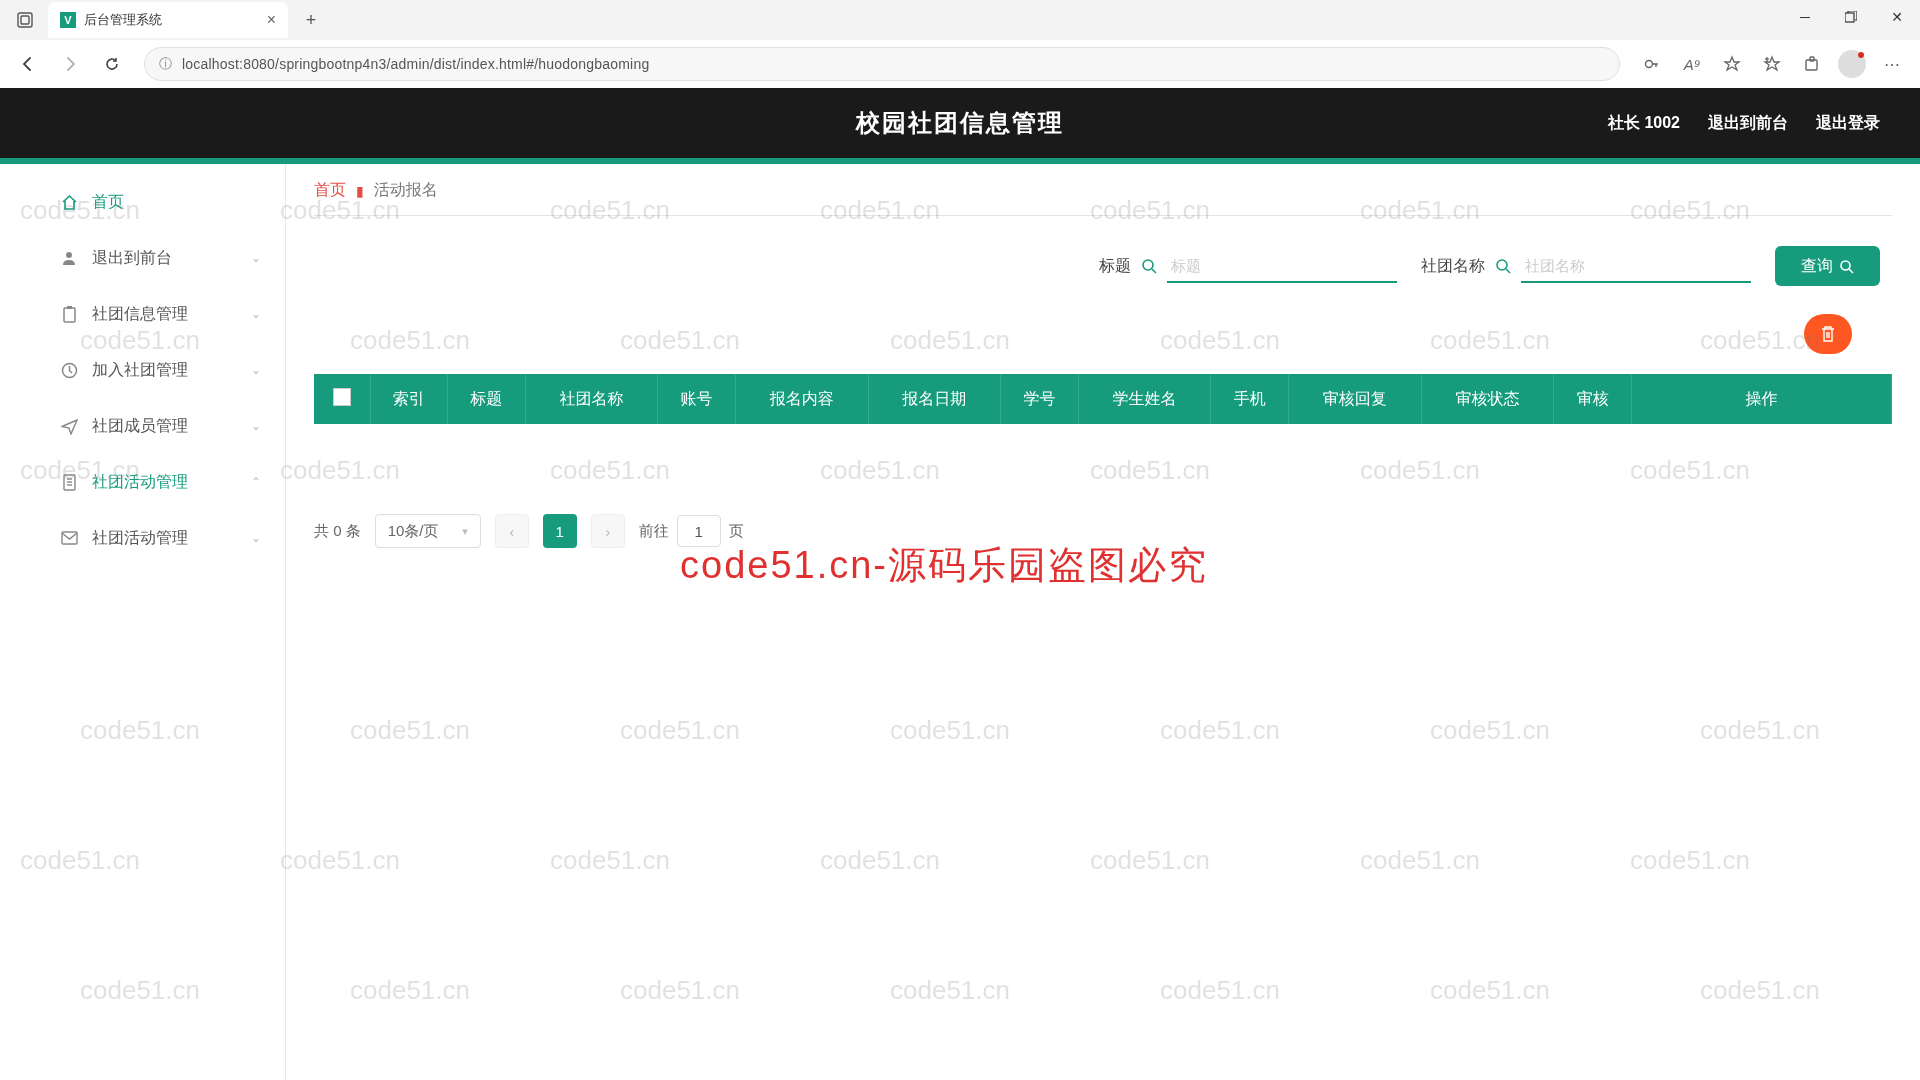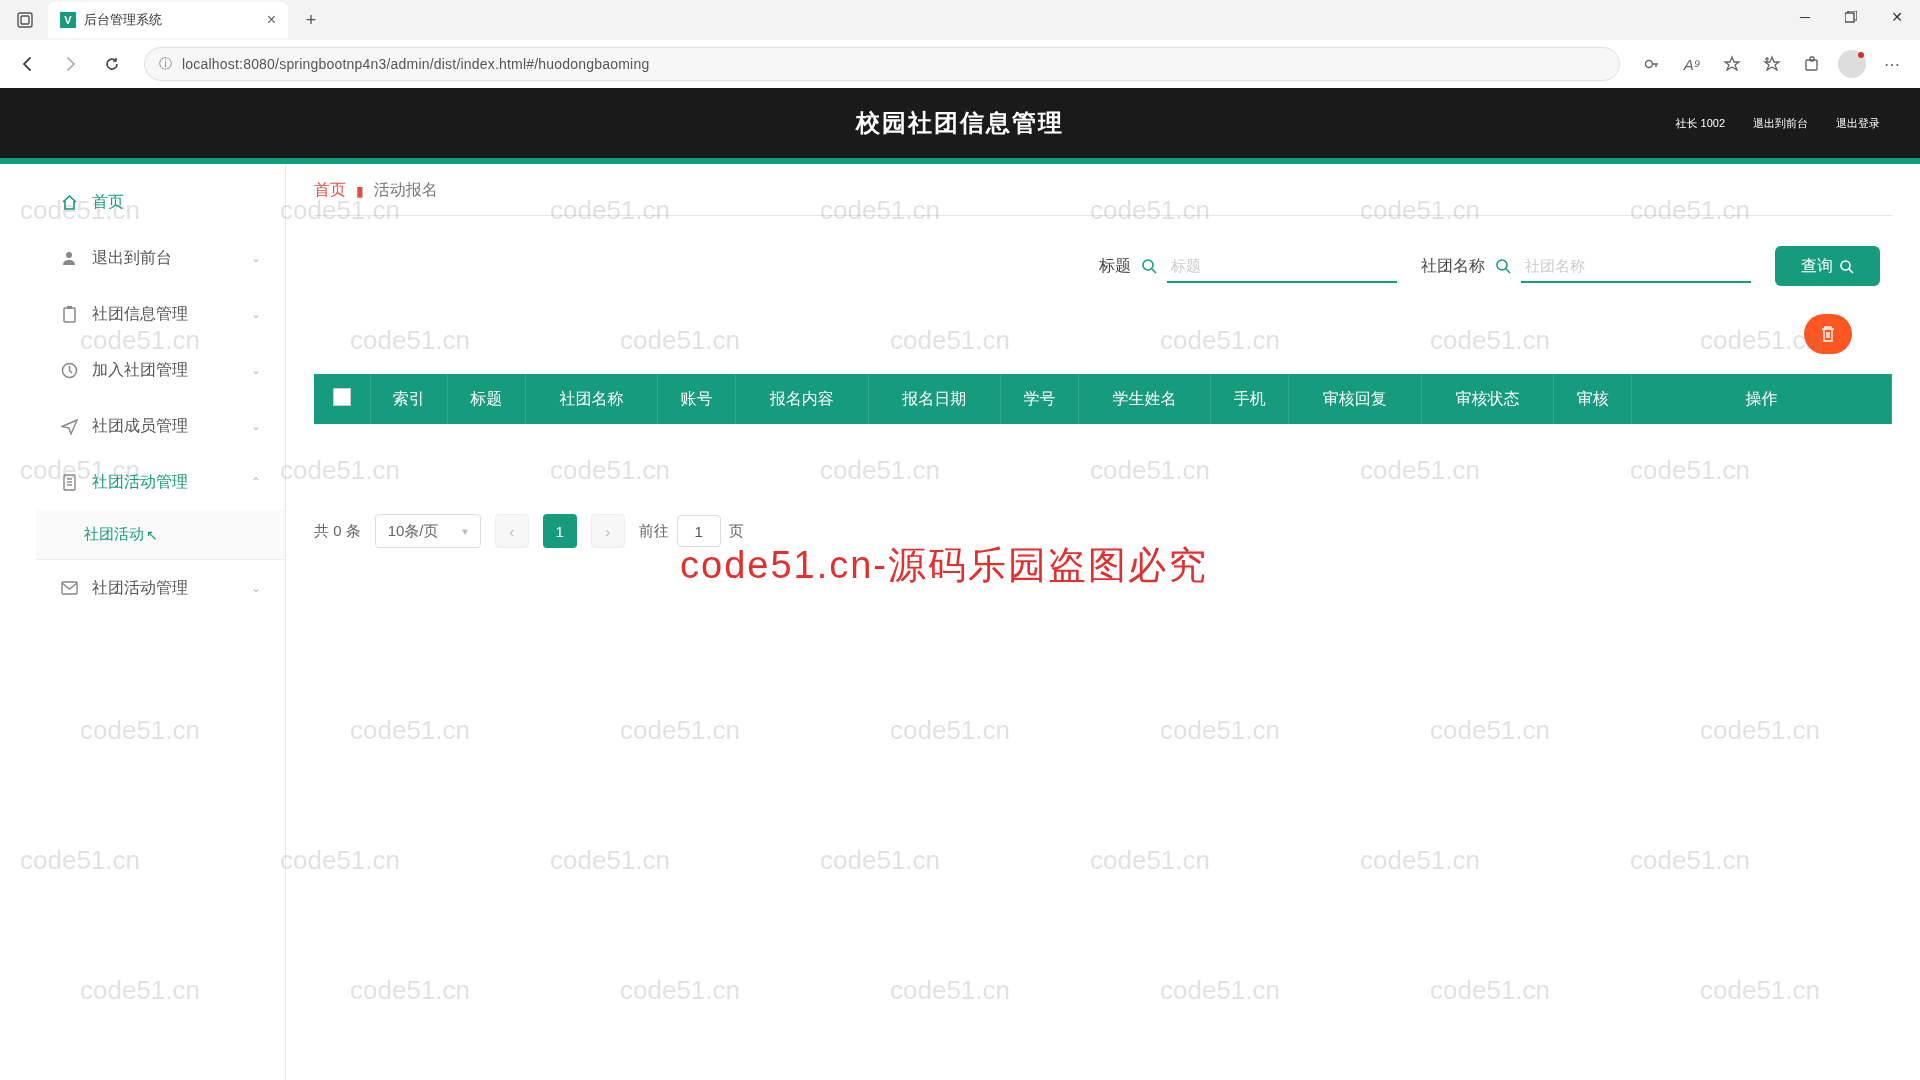--- a/index.html
+++ b/index.html
@@ -23,21 +23,21 @@
 .url-icon { color: #888; font-size: 13px; }
 .url-text { flex: 1; font-size: 14px; color: #555; letter-spacing: 0.2px; }
 .chrome-icons { display: flex; gap: 4px; align-items: center; }
 .chrome-icon { width: 36px; height: 36px; display: flex; align-items: center; justify-content: center; color: #666; }
 .avatar-icon { width: 28px; height: 28px; border-radius: 50%; background: #ddd; position: relative; }
 .avatar-icon::after { content: ''; position: absolute; top: 2px; right: 2px; width: 6px; height: 6px; background: #d93025; border-radius: 50%; }
 
 
 .app-header { height: 70px; background: #1a1a1a; color: #fff; display: flex; align-items: center; justify-content: center; position: relative; }
 .app-title { font-size: 24px; font-weight: bold; letter-spacing: 2px; }
-.header-right { position: absolute; right: 40px; display: flex; gap: 28px; font-size: 11px; }
+.header-right { position: absolute; right: 40px; display: flex; gap: 28px; font-size: 16px; font-weight: bold; }
 .header-link { color: #fff; cursor: pointer; }
 
 
 .accent-bar { height: 6px; background: #169c7d; }
 
 
 .app-body { display: flex; height: calc(1080px - 88px - 70px - 6px); padding-left: 36px; }
 .sidebar { width: 250px; background: #fff; border-right: 1px solid #e8e8e8; padding-top: 10px; }
 .menu-item { height: 56px; display: flex; align-items: center; padding: 0 24px; color: #555; font-size: 16px; position: relative; cursor: pointer; gap: 14px; }
 .menu-item.home { color: #169c7d; }
@@ -231,24 +231,20 @@
       <span class="menu-icon">
           <svg width="15" height="17" viewBox="0 0 15 17">
             <rect x="2" y="1" width="11" height="15" rx="1" fill="none" stroke="#888" stroke-width="1.4"></rect>
             <line x1="5" y1="5" x2="10" y2="5" stroke="#888" stroke-width="1.4"></line>
             <line x1="5" y1="8" x2="10" y2="8" stroke="#888" stroke-width="1.4"></line>
             <line x1="5" y1="11" x2="10" y2="11" stroke="#888" stroke-width="1.4"></line>
           </svg>
         </span>
       <span>社团活动管理</span>
       <span class="menu-chevron">⌃</span>
-    </div>
-    <div class="submenu-item">
-      <span>社团活动</span>
-        <span class="submenu-cursor">↖</span>
     </div>
     <div class="menu-item">
       <span class="menu-icon">
           <svg width="17" height="14" viewBox="0 0 17 14">
             <rect x="1" y="1" width="15" height="12" rx="1" fill="none" stroke="#888" stroke-width="1.4"></rect>
             <path d="M1 2 L8.5 8 L16 2" fill="none" stroke="#888" stroke-width="1.4"></path>
           </svg>
         </span>
       <span>社团活动管理</span>
       <span class="menu-chevron">⌄</span>

